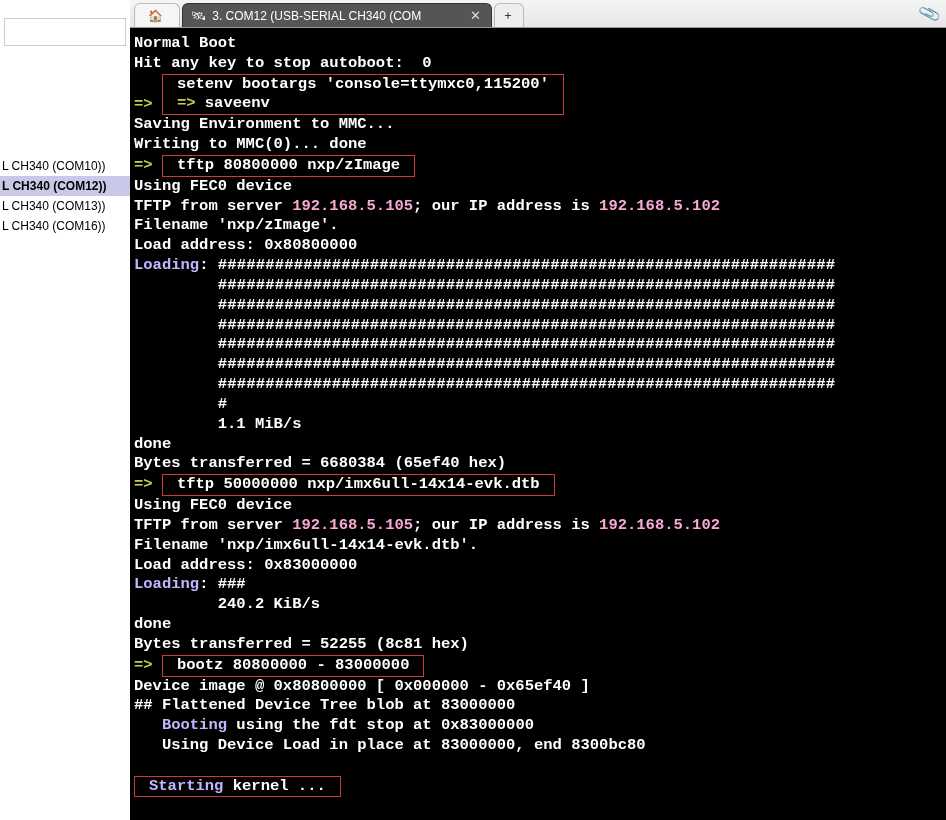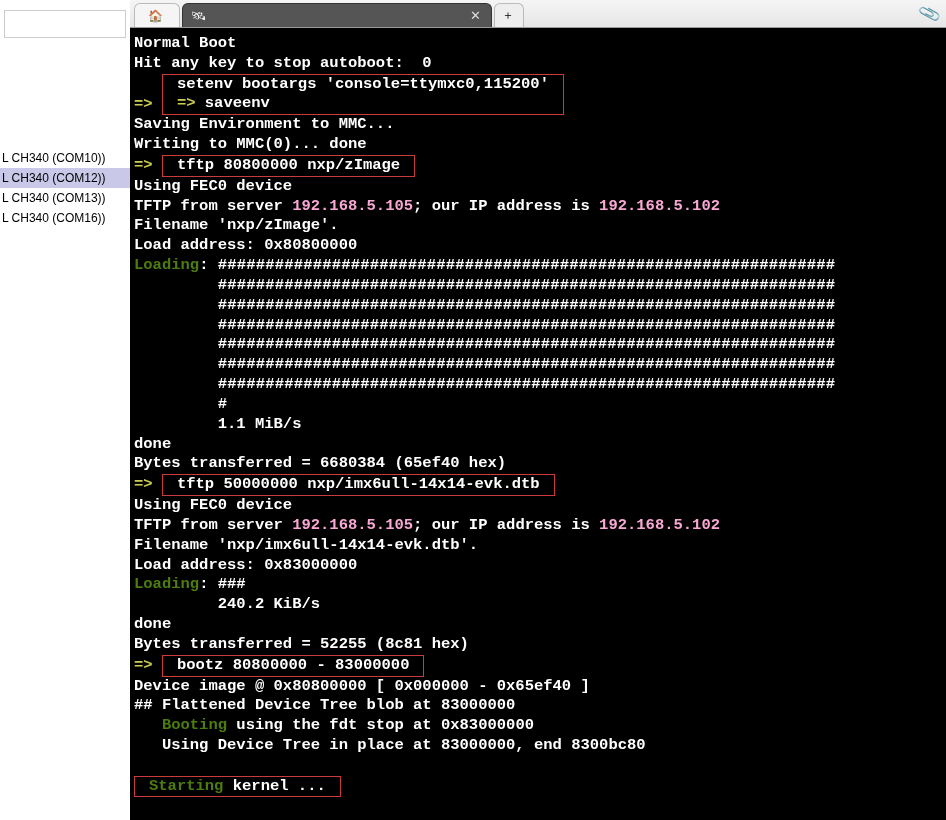--- a/index.html
+++ b/index.html
@@ -7,21 +7,21 @@
     width: 946px;
     height: 820px;
     font-family: "Segoe UI", Tahoma, sans-serif;
     background: #fff;
     overflow: hidden;
     position: relative;
   }
   .sidebar {
     position: absolute;
     left: 0;
-    top: 4px;
+    top: 12px;
     width: 130px;
     height: 676px;
   }
   .sidebar-blank {
     height: 28px;
     border: 1px solid #ccc;
     margin: 6px 4px 6px 4px;
   }
   .sidebar-list {
     margin-top: 110px;
@@ -29,20 +29,21 @@
   .sidebar-item {
     font-size: 12px;
     color: #000;
     padding: 3px 2px;
     cursor: pointer;
     white-space: nowrap;
     overflow: hidden;
   }
   .sidebar-item.selected {
     background: #cac8e8;
+    font-weight: bold;
   }
   .main-area {
     position: absolute;
     left: 130px;
     top: 0;
     width: 816px;
     height: 820px;
   }
   .tabs {
     height: 28px;
@@ -117,21 +118,21 @@
     font-family: "Consolas","Courier New",monospace;
     font-size: 15.5px;
     line-height: 1.28;
     padding: 6px 0 0 4px;
     overflow: hidden;
     white-space: pre;
     font-weight: bold;
   }
   .c-white  { color: #ffffff; }
   .c-yellow { color: #cccc50; }
-  .c-cyan   { color: #4d7c0f; }
+  .c-cyan   { color: #c4b5fd; }
   .c-mag    { color: #f9a8d4; }
   .box-red {
     border: 1px solid #cc3b3b;
     padding: 0 14px;
     display: inline-block;
   }
   .hash {
     letter-spacing: 0.2px;
   }
 </style>
@@ -149,20 +150,21 @@
 </div>
 
 <div class="main-area">
 
   <div class="tabs">
     <div class="tab home">
       <span>🏠</span>
     </div>
     <div class="tab active">
       <span class="icon">🛰</span>
+      <span class="label">3. COM12  (USB-SERIAL CH340 (COM</span>
       <span class="close">✕</span>
     </div>
     <div class="tab add">
       <span>＋</span>
     </div>
     <span class="attach-icon">📎</span>
   </div>
 
   <div class="terminal"><span class="c-white">Normal Boot</span>
 <span class="c-white">Hit any key to stop autoboot:  0</span>
@@ -192,18 +194,18 @@
 <span class="c-white">Filename 'nxp/imx6ull-14x14-evk.dtb'.</span>
 <span class="c-white">Load address: 0x83000000</span>
 <span class="c-cyan">Loading</span><span class="c-white">: ###</span>
 <span class="c-white">         240.2 KiB/s</span>
 <span class="c-white">done</span>
 <span class="c-white">Bytes transferred = 52255 (8c81 hex)</span>
 <span class="c-yellow">=&gt; </span><span class="box-red"><span class="c-white">bootz 80800000 - 83000000</span></span>
 <span class="c-white">Device image @ 0x80800000 [ 0x000000 - 0x65ef40 ]</span>
 <span class="c-white">## Flattened Device Tree blob at 83000000</span>
 <span class="c-white">   </span><span class="c-cyan">Booting</span><span class="c-white"> using the fdt stop at 0x83000000</span>
-<span class="c-white">   Using Device Tree in place at 83000000, end 8300bc80</span>
+<span class="c-white">   Using Device Load in place at 83000000, end 8300bc80</span>
 <span></span>
 <span class="box-red"><span class="c-cyan">Starting</span><span class="c-white"> kernel ...</span></span>
 </div>
 
 </div>
 
 </body></html>

